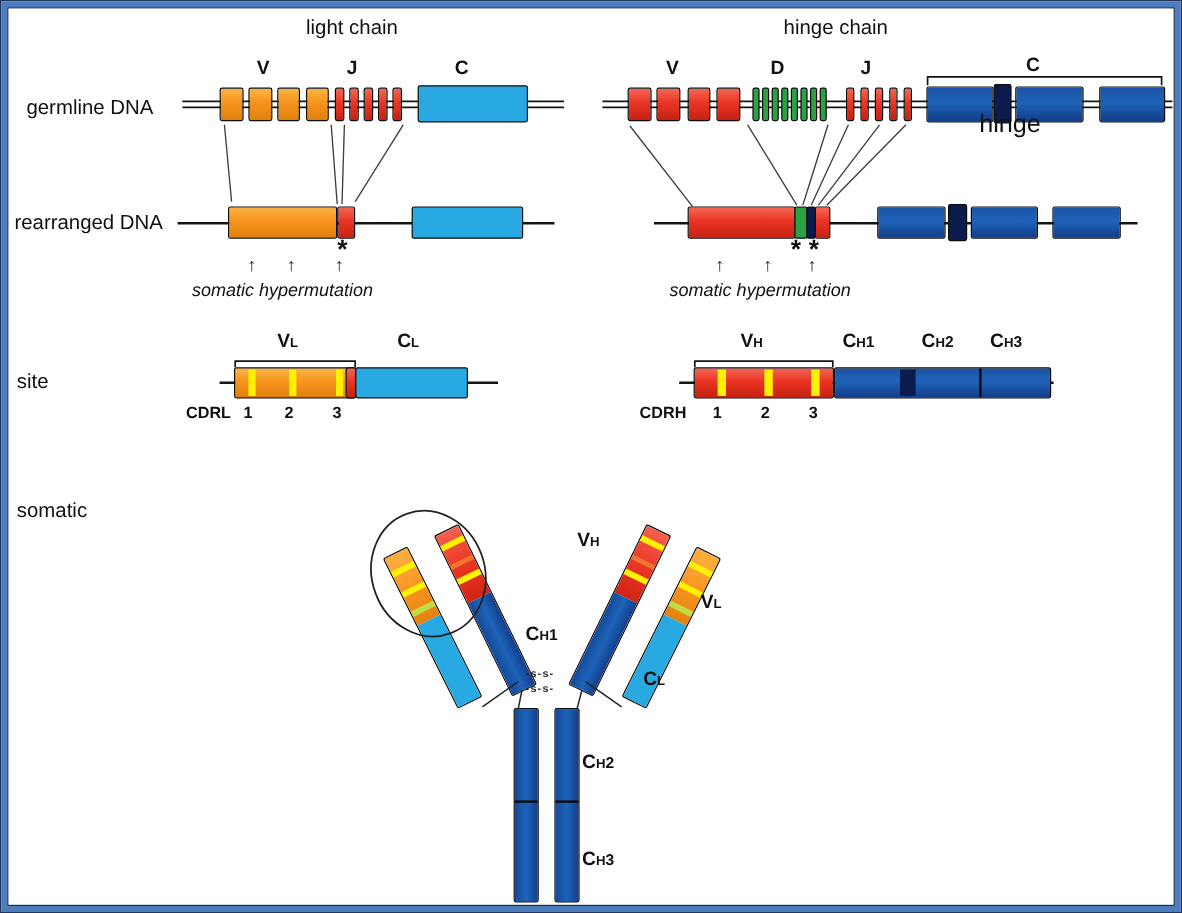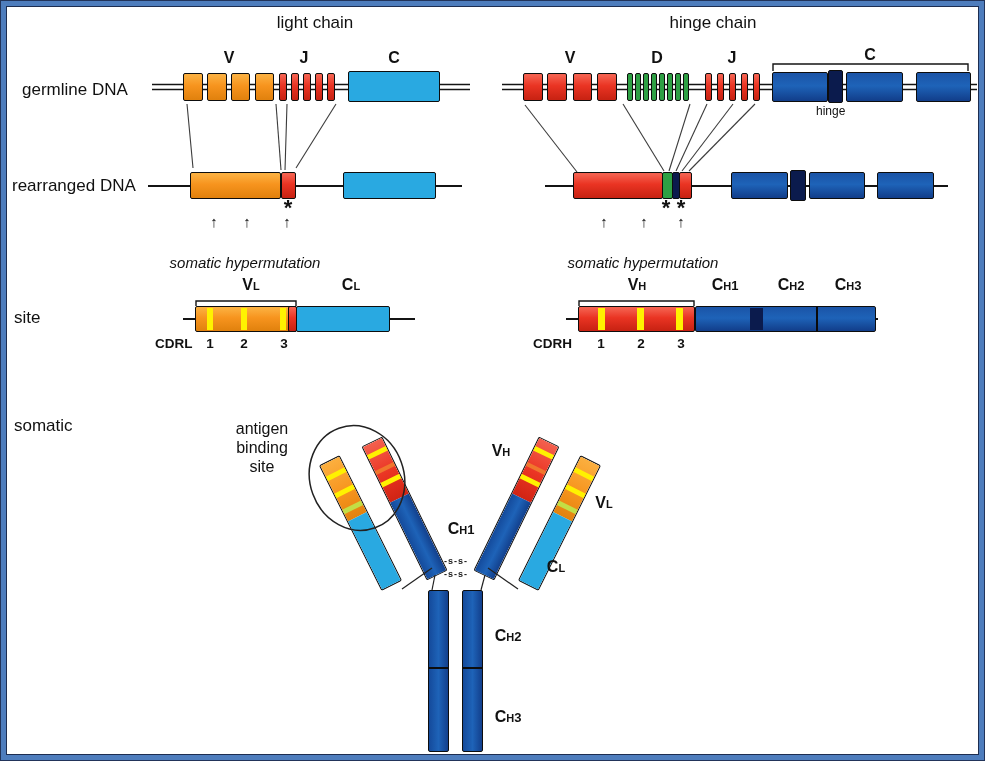--- a/index.html
+++ b/index.html
@@ -14,28 +14,28 @@
   .or{background:linear-gradient(180deg,#fbaf3f 6%,var(--orange) 45%,#e2820e 96%);}
   .rd{background:linear-gradient(180deg,#f4604e 6%,var(--red) 45%,#c92313 96%);}
   .lb{background:var(--light-blue);}
   .db{background:linear-gradient(180deg,#1b55a8 4%,var(--dark-blue) 46%,#123f8c 97%);}
   .gr{background:var(--green);}
   .nv{background:var(--navy);}
   .yw{position:absolute;background:var(--yellow);z-index:3;}
   .stripe{position:absolute;left:0;right:0;z-index:3;}
   
   .t{position:absolute;white-space:nowrap;z-index:5;}
-  .ctr{text-align:center;}
+  .ctr{}
   .title{font-size:17px;}
   .rowlbl{font-size:17px;}
   .seg{font-size:16px;font-weight:bold;}
   .sub{font-size:11px;font-weight:bold;}
   .nsm{font-size:13px;font-weight:bold;}
   .cdr{font-size:13.5px;font-weight:bold;}
-  .som{font-size:15px;font-style:italic;margin-top:20px;}
+  .som{font-size:15px;font-style:italic;}
   .ast{font-size:22px;font-weight:bold;}
   .arr{font-size:15px;font-weight:bold;}
   .ss{font-size:9px;font-weight:bold;letter-spacing:1px;color:#1a1a1a;}
   svg.layer{position:absolute;left:0;top:0;z-index:1;}
   svg.overlay{position:absolute;left:0;top:0;z-index:6;pointer-events:none;}
   
   .arm{position:absolute;width:23px;box-sizing:border-box;border:1.6px solid #0d0d0d;
        border-radius:2px;overflow:hidden;z-index:4;}
   .seg-v{position:relative;width:100%;}
   .seg-c{position:relative;width:100%;}
@@ -145,21 +145,21 @@
   <div class="bx gr" style="left:683px;top:73px;width:6px;height:28px"></div>
   <div class="bx rd" style="left:705px;top:73px;width:7px;height:28px"></div>
   <div class="bx rd" style="left:717px;top:73px;width:7px;height:28px"></div>
   <div class="bx rd" style="left:729px;top:73px;width:7px;height:28px"></div>
   <div class="bx rd" style="left:741px;top:73px;width:7px;height:28px"></div>
   <div class="bx rd" style="left:753px;top:73px;width:7px;height:28px"></div>
   <div class="bx db" style="left:772px;top:72px;width:56px;height:30px"></div>
   <div class="bx nv" style="left:828px;top:70px;width:15px;height:33px"></div>
   <div class="bx db" style="left:846px;top:72px;width:57px;height:30px"></div>
   <div class="bx db" style="left:916px;top:72px;width:55px;height:30px"></div>
-  <div class="t" style="left:816px;top:104px;font-size:12px">hinge</div>
+  <div class="t" style="left:816px;top:92px;font-size:21px">hinge</div>
 
   <div class="bx rd" style="left:573px;top:172px;width:90px;height:27px"></div>
   <div class="bx gr" style="left:662px;top:172px;width:11px;height:27px"></div>
   <div class="bx nv" style="left:672px;top:172px;width:8px;height:27px"></div>
   <div class="bx rd" style="left:679px;top:172px;width:13px;height:27px"></div>
   <div class="bx db" style="left:731px;top:172px;width:57px;height:27px"></div>
   <div class="bx nv" style="left:790px;top:170px;width:16px;height:31px"></div>
   <div class="bx db" style="left:809px;top:172px;width:56px;height:27px"></div>
   <div class="bx db" style="left:877px;top:172px;width:57px;height:27px"></div>
   <div class="t ast ctr" style="left:659px;top:195px;width:14px">*</div>
@@ -178,25 +178,20 @@
   <div class="yw" style="left:637px;top:308px;width:7px;height:22px"></div>
   <div class="yw" style="left:676px;top:308px;width:7px;height:22px"></div>
   <div class="bx db" style="left:695px;top:306px;width:181px;height:26px"></div>
   <div class="stripe nv" style="left:750px;top:308px;width:13px;height:22px;right:auto"></div>
   <div class="stripe" style="left:816px;top:307px;width:2px;height:24px;right:auto;background:#0a0a0a"></div>
   <div class="t cdr" style="left:533px;top:336px">CDRH</div>
   <div class="t cdr ctr" style="left:594px;top:336px;width:14px">1</div>
   <div class="t cdr ctr" style="left:634px;top:336px;width:14px">2</div>
   <div class="t cdr ctr" style="left:674px;top:336px;width:14px">3</div>
 
-  <div class="t ctr" style="left:217px;top:419px;width:90px;font-size:16px;line-height:19px;white-space:normal">
-    <div>antigen</div>
-    <div>binding</div>
-    <div>site</div>
-  </div>
 
   <div class="arm" style="left:349px;top:453px;height:140px;transform:rotate(-26.5deg)">
     <div class="seg-v" style="height:62px;background:linear-gradient(180deg,#fbaf3f,var(--orange) 55%,#e2820e)">
       <div class="stripe" style="top:12px;height:5px;background:var(--yellow)"></div>
       <div class="stripe" style="top:31px;height:5px;background:var(--yellow)"></div>
       <div class="stripe" style="top:49px;height:5px;background:var(--lime)"></div>
     </div>
     <div class="seg-c" style="height:78px;background:var(--light-blue)"></div>
   </div>
 

